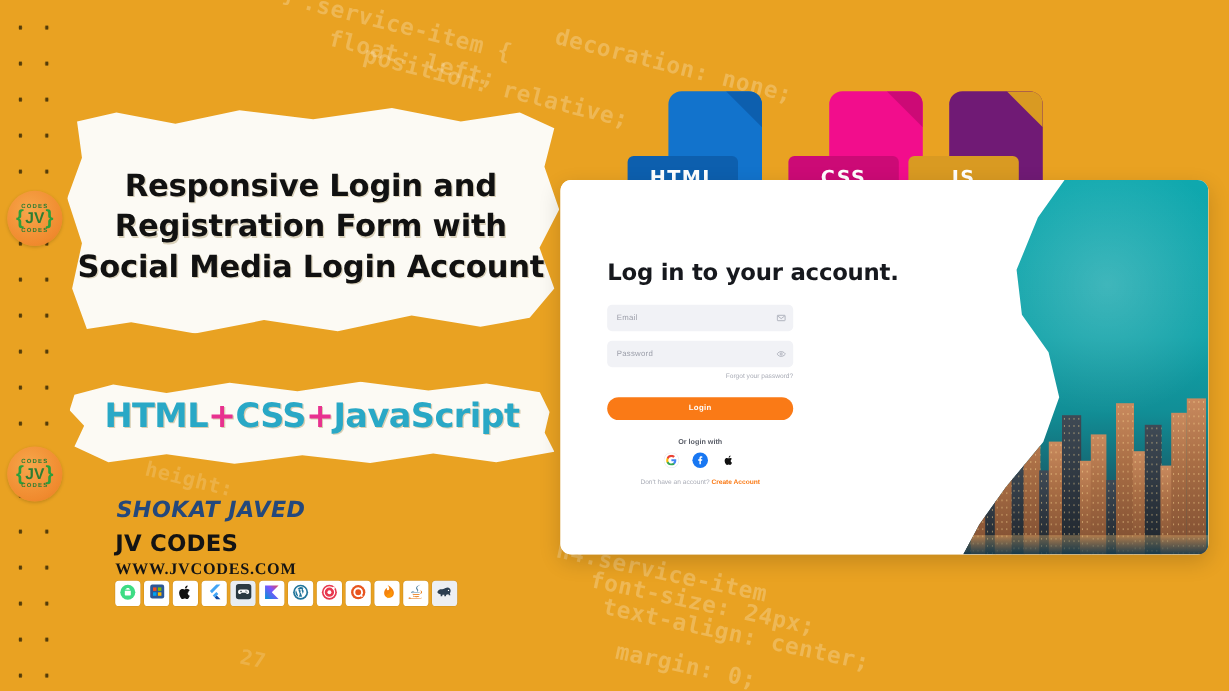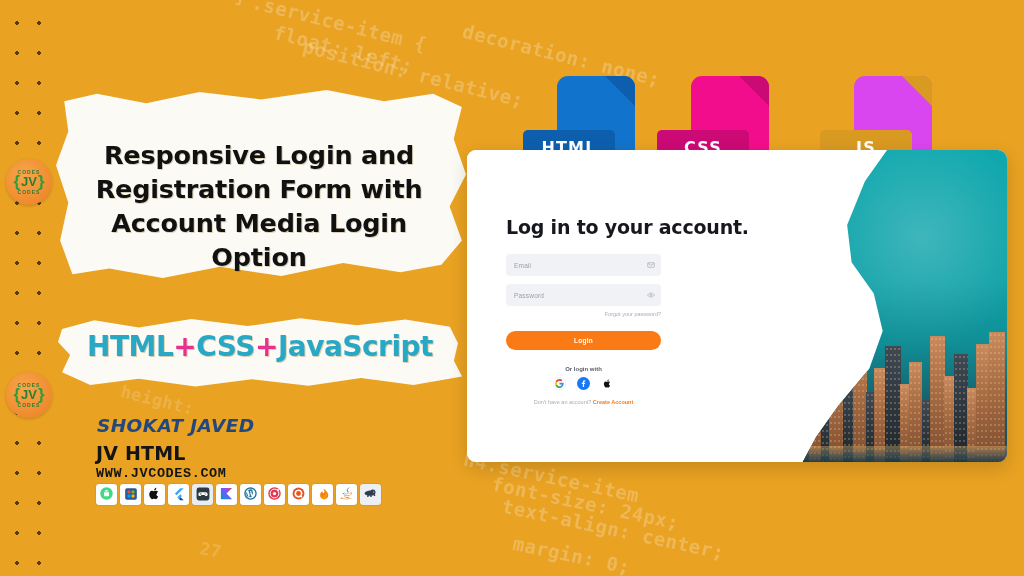--- a/index.html
+++ b/index.html
@@ -67,21 +67,21 @@
               text-shadow:1px 1px 0 rgba(140,105,25,.30); }
   .subtitle .plus { color:#E8318F; }
 
   
   .author { position:absolute; left:97px; top:415px; font-style:italic; font-weight:800;
             font-size:18.5px; color:#24487C; letter-spacing:.4px;
             font-family:"DejaVu Sans", sans-serif; }
   .brand  { position:absolute; left:96px; top:442px; font-weight:800; font-size:19px;
             color:#141414; letter-spacing:.2px; font-family:"DejaVu Sans", sans-serif;}
   .site   { position:absolute; left:96px; top:466px; font-weight:700; font-size:13.5px;
-            color:#141414; letter-spacing:.6px; font-family:Liberation Mono, monospace;}
+            color:#141414; letter-spacing:.6px; font-family:Liberation Serif, serif;}
 
   
   .techrow { position:absolute; left:96px; top:484px; display:flex; gap:3px; }
   .tech { width:21px; height:21px; border-radius:3px; background:#fff;
           display:flex; align-items:center; justify-content:center;
           font-size:11px; font-weight:800; overflow:hidden; position:relative;
           box-shadow:0 0 0 .5px rgba(0,0,0,.10); }
 
   
   .fbadge { position:absolute; width:78px; height:108px; border-radius:11px; }
@@ -90,21 +90,21 @@
   .fbadge .band { position:absolute; left:-34px; top:54px; width:92px; height:34px;
                   border-radius:5px; display:flex; align-items:center; justify-content:center;
                   color:#fff; font-weight:800; font-size:16px; letter-spacing:1.2px;
                   font-family:"DejaVu Sans", sans-serif; }
   #fhtml { left:557px; top:76px; background:#1273CC; }
   #fhtml .corner { background:#0D5FAE; clip-path:polygon(0 0,100% 0,100% 100%); }
   #fhtml .band { background:#0D5FAE; }
   #fcss  { left:691px; top:76px; background:#F20D8C; }
   #fcss .corner { background:#CC0A76; clip-path:polygon(0 0,100% 0,100% 100%); }
   #fcss .band { background:#CC0A76; }
-  #fjs   { left:854px; top:76px; background:#d946ef; }
+  #fjs   { left:791px; top:76px; background:#701a75; }
   #fjs .corner { background:#D99A22; clip-path:polygon(0 0,100% 0,100% 100%); }
   #fjs .band { background:#D99A22; }
 
   
   #card { position:absolute; left:467px; top:150px; width:540px; height:312px;
           background:#FFFFFF; border-radius:9px; overflow:hidden;
           box-shadow:0 6px 18px rgba(0,0,0,.16); }
   #cardLeft { position:absolute; left:0; top:0; width:360px; height:100%; background:#fff; }
   #cityPanel { position:absolute; right:0; top:0; width:222px; height:100%;
                background:linear-gradient(180deg,#0FA8AE 0%, #10A2A8 42%, #118E96 62%, #16626E 80%, #1B4A58 100%);
@@ -192,29 +192,29 @@
         <span class="jv">JV</span>
         <span class="br">}</span>
       </div>
       <div class="bot">CODES</div>
     </div>
   </div>
 
   <div class="title">
     <div>Responsive Login and</div>
     <div>Registration Form with</div>
-    <div>Account Media Login Option</div>
+    <div>Social Media Login Account</div>
   </div>
 
   <div class="subtitle">
     <span>HTML</span><span class="plus">+</span><span>CSS</span><span class="plus">+</span><span>JavaScript</span>
   </div>
 
   <div class="author">SHOKAT JAVED</div>
-  <div class="brand">JV HTML</div>
+  <div class="brand">JV CODES</div>
   <div class="site">WWW.JVCODES.COM</div>
 
   <div class="techrow" id="techrow">
       <span class="tech" style="color: rgb(61, 220, 132); background: rgb(255, 255, 255);">
         <span><svg viewBox="0 0 24 24" width="15" height="15">
             <circle cx="12" cy="12" r="10" fill="#3DDC84"></circle>
             <path fill="#fff" d="M8 10h8v5.5a1 1 0 0 1-1 1H9a1 1 0 0 1-1-1V10zm.8-1.4c.5-1.3 1.8-2.2 3.2-2.2s2.7.9 3.2 2.2H8.8z"></path>
             <circle cx="10.2" cy="7.8" r=".5" fill="#3DDC84"></circle>
             <circle cx="13.8" cy="7.8" r=".5" fill="#3DDC84"></circle>
           </svg></span>

